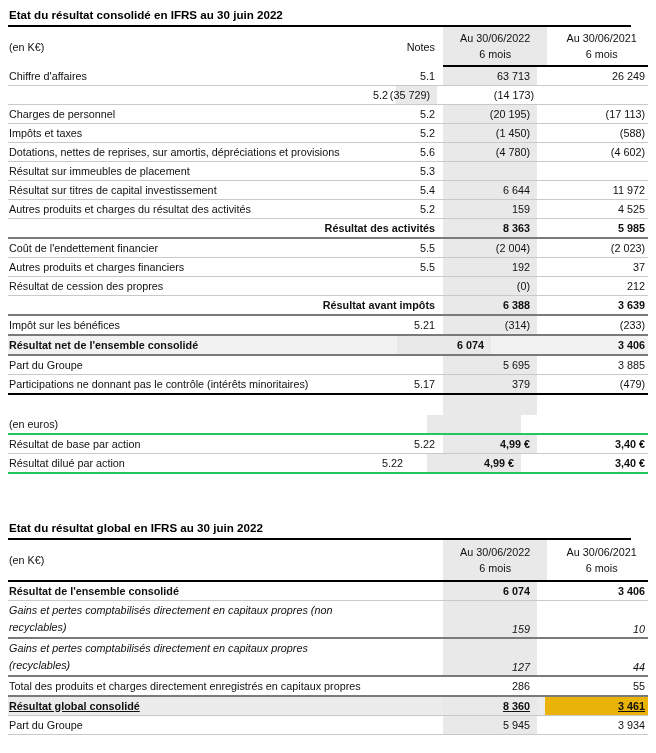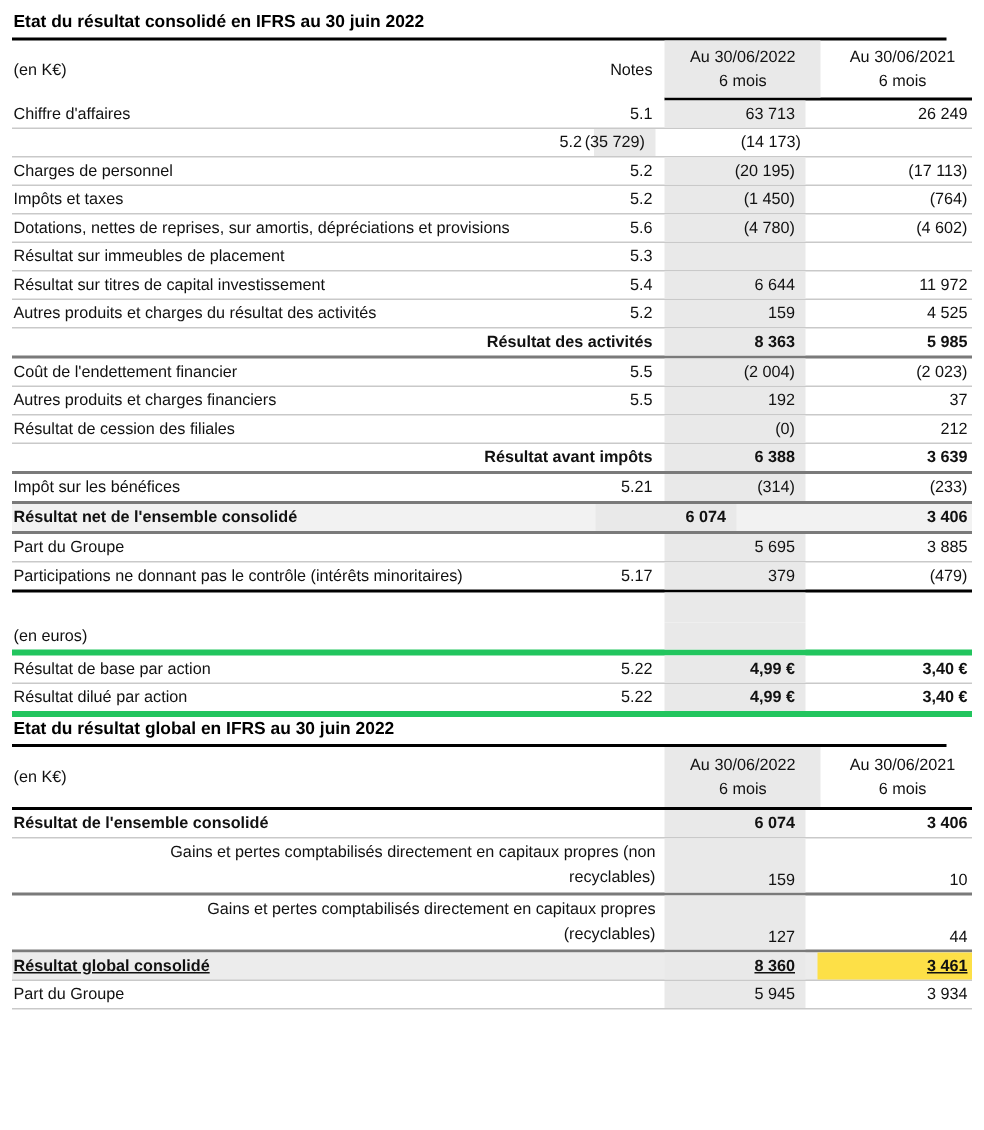--- a/index.html
+++ b/index.html
@@ -37,36 +37,36 @@
   .c-lab{white-space:nowrap;padding-left:1px;line-height:17px;}
   .c-lab.right{text-align:right;padding-right:2px;}
   .c-notes{text-align:right;padding-right:2px;white-space:nowrap;}
   .c-v22{margin-left:6px;height:100%;display:flex;align-items:center;justify-content:flex-end;
          text-align:right;padding-right:7px;box-sizing:border-box;white-space:nowrap;}
   .c-v21{margin-left:8px;height:100%;display:flex;align-items:center;justify-content:flex-end;
          text-align:right;padding-right:3px;box-sizing:border-box;white-space:nowrap;}
 
   .row.bold .c-lab,.row.bold .c-v22,.row.bold .c-v21{font-weight:bold;}
   .row.vbold .c-v22,.row.vbold .c-v21{font-weight:bold;}
-  .row.ital .c-lab,.row.ital .c-v22,.row.ital .c-v21{text-align:right;}
+  .row.ital .c-lab,.row.ital .c-v22,.row.ital .c-v21{font-style:italic;}
   .row.tall{min-height:36px;align-items:end;}
   .row.tall .c-lab{white-space:pre-line;align-self:center;}
   .row.tall .c-v22,.row.tall .c-v21{align-items:flex-end;padding-bottom:2px;}
   .row.spacer{min-height:20px;}
   .row.rshade1{background:#F2F2F2;gap:46px;}
   .row.rshade2{background:#ECECEC;text-decoration:underline;}
-  .row.rshade2 .c-v21{background:#fde047;}
+  .row.rshade2 .c-v21{background:#eab308;}
 
   .b-thin{border-bottom:1px solid #C9C9C9;}
   .b-med{border-bottom:2px solid #7a7a7a;}
-  .b-med2{border-bottom:4px solid #22c55e;}
+  .b-med2{border-bottom:2px solid #22c55e;gap:16px;}
   .b-thick{border-bottom:2.5px solid #000;}
   .b-none{border-bottom:none;}
 
-  .tbl2{}
+  .tbl2{margin-top:46px;}
 </style>
 </head>
 <body>
 
 <div class="page">
 
   <section>
     <div class="tbl-title">Etat du résultat consolidé en IFRS au 30 juin 2022</div>
 
     <div class="hdr g4h">
@@ -99,21 +99,21 @@
         <div class="row g4 b-thin">
           <div class="c-lab">Charges de personnel</div>
           <div class="c-notes">5.2</div>
           <div class="c-v22 shade">(20 195)</div>
           <div class="c-v21">(17 113)</div>
         </div>
         <div class="row g4 b-thin">
           <div class="c-lab">Impôts et taxes</div>
           <div class="c-notes">5.2</div>
           <div class="c-v22 shade">(1 450)</div>
-          <div class="c-v21">(764)</div>
+          <div class="c-v21">(588)</div>
         </div>
         <div class="row g4 b-thin">
           <div class="c-lab">Dotations, nettes de reprises, sur amortis, dépréciations et provisions</div>
           <div class="c-notes">5.6</div>
           <div class="c-v22 shade">(4 780)</div>
           <div class="c-v21">(4 602)</div>
         </div>
         <div class="row g4 b-thin">
           <div class="c-lab">Résultat sur immeubles de placement</div>
           <div class="c-notes">5.3</div>
@@ -143,21 +143,21 @@
           <div class="c-v22 shade">(2 004)</div>
           <div class="c-v21">(2 023)</div>
         </div>
         <div class="row g4 b-thin">
           <div class="c-lab">Autres produits et charges financiers</div>
           <div class="c-notes">5.5</div>
           <div class="c-v22 shade">192</div>
           <div class="c-v21">37</div>
         </div>
         <div class="row g4 b-thin">
-          <div class="c-lab">Résultat de cession des filiales</div>
+          <div class="c-lab">Résultat de cession des propres</div>
           <div class="c-notes"></div>
           <div class="c-v22 shade">(0)</div>
           <div class="c-v21">212</div>
         </div>
         <div class="row g4 b-med bold">
           <div class="c-lab right" style="grid-column: 1 / 3;">Résultat avant impôts</div>
           <div class="c-v22 shade">6 388</div>
           <div class="c-v21">3 639</div>
         </div>
         <div class="row g4 b-med">
@@ -239,20 +239,25 @@
 recyclables)</div>
           <div class="c-v22 shade">159</div>
           <div class="c-v21">10</div>
         </div>
         <div class="row g3 b-med ital tall">
           <div class="c-lab">Gains et pertes comptabilisés directement en capitaux propres
 (recyclables)</div>
           <div class="c-v22 shade">127</div>
           <div class="c-v21">44</div>
         </div>
+        <div class="row g3 b-med">
+          <div class="c-lab">Total des produits et charges directement enregistrés en capitaux propres</div>
+          <div class="c-v22">286</div>
+          <div class="c-v21">55</div>
+        </div>
         <div class="row g3 b-thin bold rshade2">
           <div class="c-lab">Résultat global consolidé</div>
           <div class="c-v22 shade">8 360</div>
           <div class="c-v21">3 461</div>
         </div>
         <div class="row g3 b-thin">
           <div class="c-lab">Part du Groupe</div>
           <div class="c-v22 shade">5 945</div>
           <div class="c-v21">3 934</div>
         </div>

